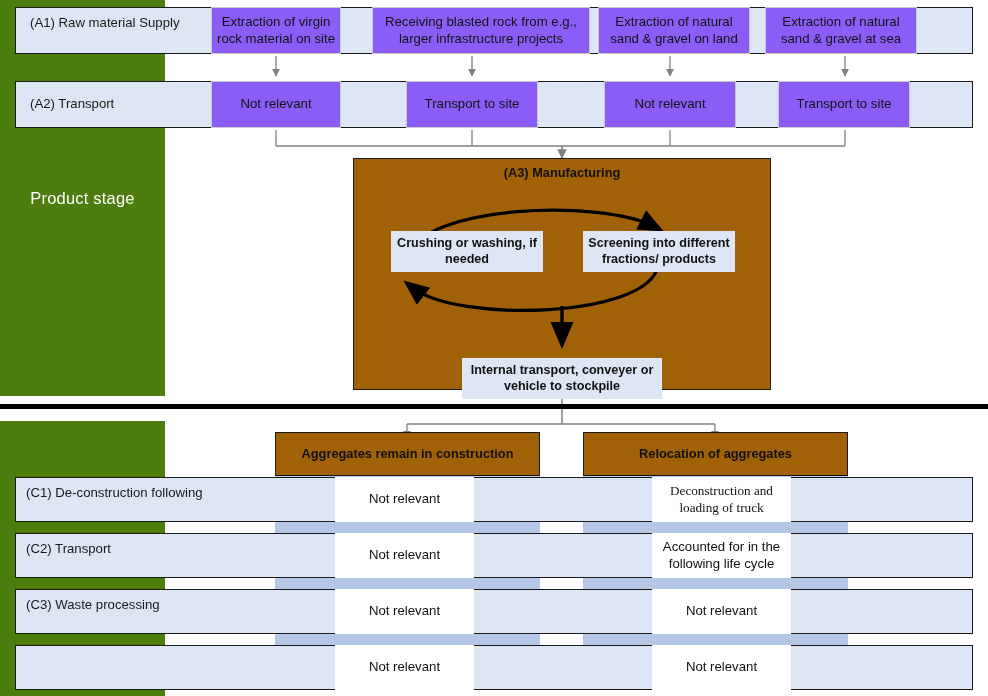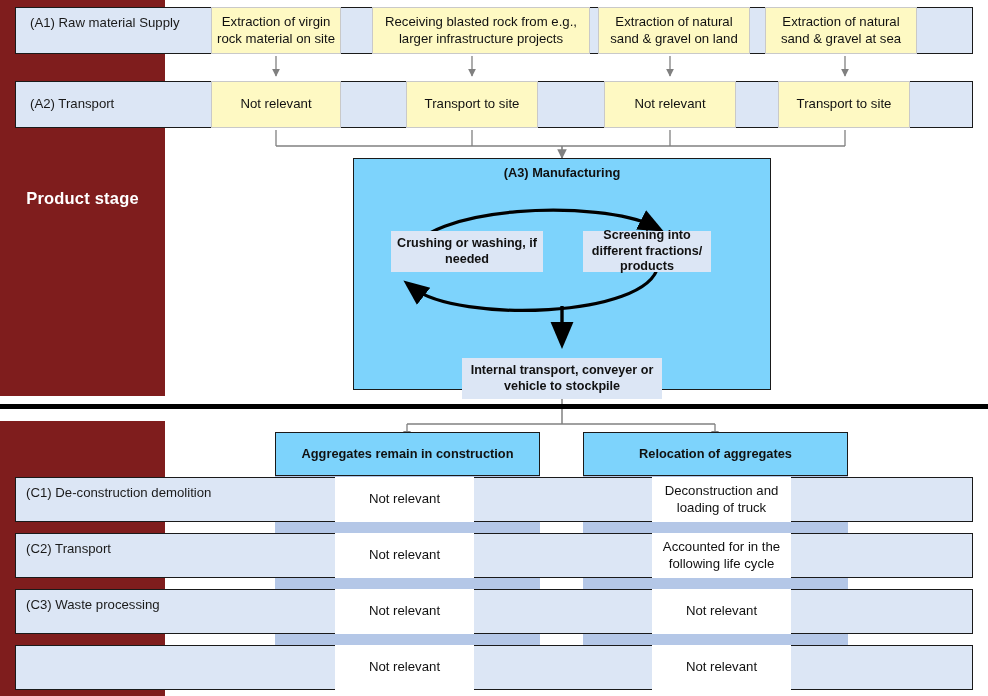--- a/index.html
+++ b/index.html
@@ -2,33 +2,33 @@
 <html><head>
 <meta charset="utf-8">
 <style>
   html,body{margin:0;padding:0;background:#ffffff;}
   body{font-family:"Liberation Sans","DejaVu Sans",sans-serif;}
   #stage{position:relative;width:988px;height:696px;overflow:hidden;background:#fff;}
 
   .abs{position:absolute;box-sizing:border-box;}
 
   
-  .stagecol{background:#7f1d1d;color:#ffffff;font-weight:bold;display:flex;align-items:center;justify-content:center;font-size:16.5px;letter-spacing:.2px;}
+  .stagecol{background:#4d7c0f;color:#ffffff;font-weight:normal;display:flex;align-items:center;justify-content:center;font-size:16.5px;letter-spacing:.2px;}
 
   
   .rowbar{background:#dce6f5;border:1.4px solid #1a1a1a;}
   .rowlabel{position:absolute;color:#1a1a1a;font-size:13.2px;line-height:1.3;}
 
   
   .band{background:#b4c7e7;}
-  .bandbordered{background:#7dd3fc;border:1.4px solid #1a1a1a;}
+  .bandbordered{background:#a16207;border:1.4px solid #1a1a1a;}
 
   
   .wcell{background:#ffffff;display:flex;align-items:center;justify-content:center;text-align:center;font-size:13.2px;line-height:1.28;color:#111;}
-  .wcellb{background:#fef9c3;border:1px solid #c9c9c9;}
+  .wcellb{background:#8b5cf6;border:1px solid #c9c9c9;}
 
   
   .innerbox{background:#dce6f5;display:flex;align-items:center;justify-content:center;text-align:center;font-size:12.6px;font-weight:bold;line-height:1.25;color:#111;}
 
   .hdrtxt{display:flex;align-items:center;justify-content:center;text-align:left;font-weight:bold;font-size:12.8px;line-height:1.3;color:#111;}
   .divider{background:#000000;}
 
   .a3title{position:absolute;width:100%;text-align:center;font-weight:bold;font-size:12.8px;color:#111;}
 
   svg{overflow:visible;}
@@ -124,21 +124,21 @@
 
   <svg class="abs" style="left:353px;top:158px;width:418px;height:232px;pointer-events:none;">
     <path d="M 53 100 C 70 45, 250 42, 300 68" fill="none" stroke="#000" stroke-width="3.2" marker-end="url(#ahblk)"></path>
     <path d="M 305 108 C 295 160, 105 165, 60 130" fill="none" stroke="#000" stroke-width="3.2" marker-end="url(#ahblk)"></path>
     <line x1="209" y1="148" x2="209" y2="178" stroke="#000" stroke-width="3.4" marker-end="url(#ahblk)"></line>
   </svg>
 
   <div class="abs innerbox" style="left:391px;top:231px;width:152px;height:41px;padding:16px 4px;">
     <span>Crushing or washing, if needed</span>
   </div>
-  <div class="abs innerbox" style="left:583px;top:231px;width:128px;height:41px;padding:12px 4px;">
+  <div class="abs innerbox" style="left:583px;top:231px;width:152px;height:41px;padding:12px 4px;">
     <span>Screening into different fractions/ products</span>
   </div>
   <div class="abs innerbox" style="left:462px;top:358px;width:200px;height:41px;padding:0 4px;">
     <span>Internal transport, conveyer or vehicle to stockpile</span>
   </div>
 
   <div class="abs divider" style="left:0px;top:404px;width:988px;height:5px;"></div>
 
   <div class="abs stagecol" style="left:0px;top:421px;width:165px;height:275px;">
     <span style="position:absolute;top:18px;left:0;width:150px;text-align:center;margin-top:48px;">End of Life</span>
@@ -149,26 +149,26 @@
 
   <div class="abs bandbordered hdrtxt" style="left:275px;top:432px;width:265px;height:44px;padding:0 6px;">
     <span>Aggregates remain in construction</span>
   </div>
   <div class="abs bandbordered hdrtxt" style="left:583px;top:432px;width:265px;height:44px;padding:0 18px;">
     <span>Relocation of aggregates</span>
   </div>
 
   <div class="abs rowbar" style="left:15px;top:477px;width:958px;height:45px;"></div>
   <div class="rowlabel" style="left:26px;top:484px;width:230px;">
-    <span>(C1) De-construction demolition</span>
+    <span>(C1) De-construction following</span>
   </div>
   <div class="abs wcell" style="left:335px;top:477px;width:139px;height:45px;padding:0 4px;">
     <span>Not relevant</span>
   </div>
-  <div class="abs wcell" style="left:652px;top:477px;width:139px;height:45px;padding:0 4px;">
+  <div class="abs wcell" style="left:652px;top:477px;width:139px;height:45px;padding:0 4px;font-family:Liberation Serif, serif;">
     <span>Deconstruction and loading of truck</span>
   </div>
 
   <div class="abs rowbar" style="left:15px;top:533px;width:958px;height:45px;"></div>
   <div class="rowlabel" style="left:26px;top:540px;width:230px;">
     <span>(C2) Transport</span>
   </div>
   <div class="abs wcell" style="left:335px;top:533px;width:139px;height:45px;padding:0 4px;">
     <span>Not relevant</span>
   </div>

